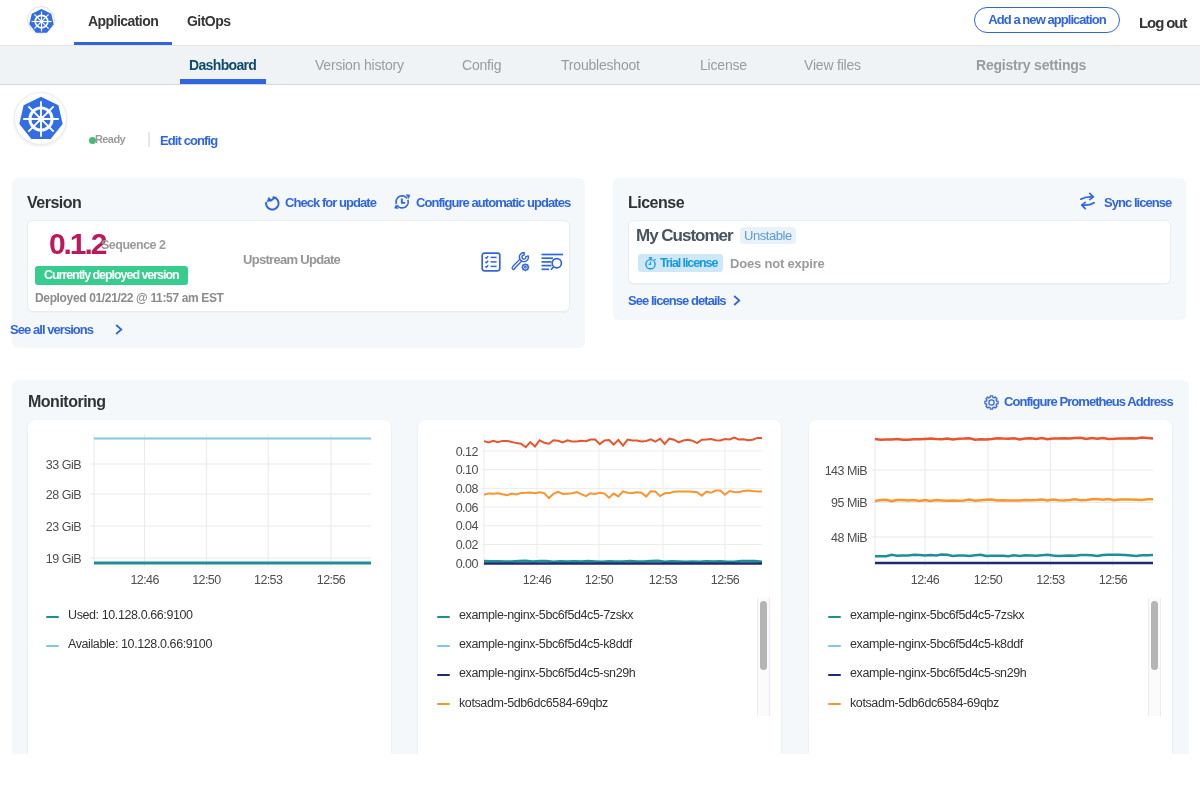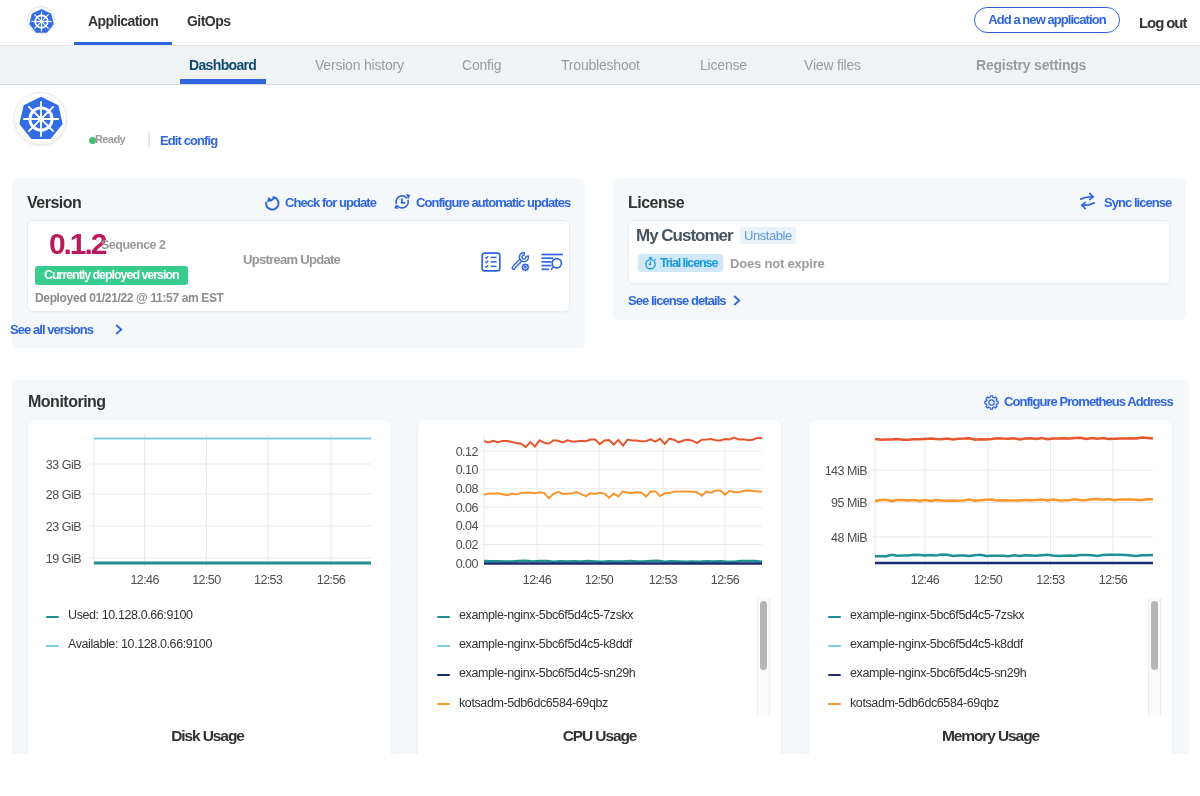--- a/index.html
+++ b/index.html
@@ -310,39 +310,36 @@
       <text x="179" y="164">12:50</text>
       <text x="241.5" y="164">12:53</text>
       <text x="304" y="164">12:56</text>
     </g>
   </svg>
 
   <div class="legdash" style="left:46px; top:616px; background:#1f8f96;"></div>
   <div class="legrow" style="left:68px; top:608px;">Used: 10.128.0.66:9100</div>
   <div class="legdash" style="left:46px; top:645px; background:#7ec8e3;"></div>
   <div class="legrow" style="left:68px; top:637px;">Available: 10.128.0.66:9100</div>
-  <div class="charttitle" style="left:26px;">Disk Usage</div>
 
   <div class="legdash" style="left:437px; top:616px; background:#1f8f96;"></div>
   <div class="legrow" style="left:459px; top:608px;">example-nginx-5bc6f5d4c5-7zskx</div>
   <div class="legdash" style="left:437px; top:645px; background:#7ec8e3;"></div>
   <div class="legrow" style="left:459px; top:637px;">example-nginx-5bc6f5d4c5-k8ddf</div>
   <div class="legdash" style="left:437px; top:674px; background:#1b2d72;"></div>
   <div class="legrow" style="left:459px; top:666px;">example-nginx-5bc6f5d4c5-sn29h</div>
   <div class="legdash" style="left:437px; top:703px; background:#f8952d;"></div>
   <div class="legrow" style="left:459px; top:696px;">kotsadm-5db6dc6584-69qbz</div>
   <div class="sbtrack" style="left:757px; top:598px; height:118px;"></div>
   <div class="sbthumb" style="left:760px; top:601px; height:69px;"></div>
-  <div class="charttitle" style="left:418px;">CPU Usage</div>
 
   <div class="legdash" style="left:828px; top:616px; background:#1f8f96;"></div>
   <div class="legrow" style="left:850px; top:608px;">example-nginx-5bc6f5d4c5-7zskx</div>
   <div class="legdash" style="left:828px; top:645px; background:#7ec8e3;"></div>
   <div class="legrow" style="left:850px; top:637px;">example-nginx-5bc6f5d4c5-k8ddf</div>
   <div class="legdash" style="left:828px; top:674px; background:#1b2d72;"></div>
   <div class="legrow" style="left:850px; top:666px;">example-nginx-5bc6f5d4c5-sn29h</div>
   <div class="legdash" style="left:828px; top:703px; background:#f8952d;"></div>
   <div class="legrow" style="left:850px; top:696px;">kotsadm-5db6dc6584-69qbz</div>
   <div class="sbtrack" style="left:1148px; top:598px; height:118px;"></div>
   <div class="sbthumb" style="left:1151px; top:601px; height:69px;"></div>
-  <div class="charttitle" style="left:809px;">Memory Usage</div>
 
 </div>
 
 </body></html>

